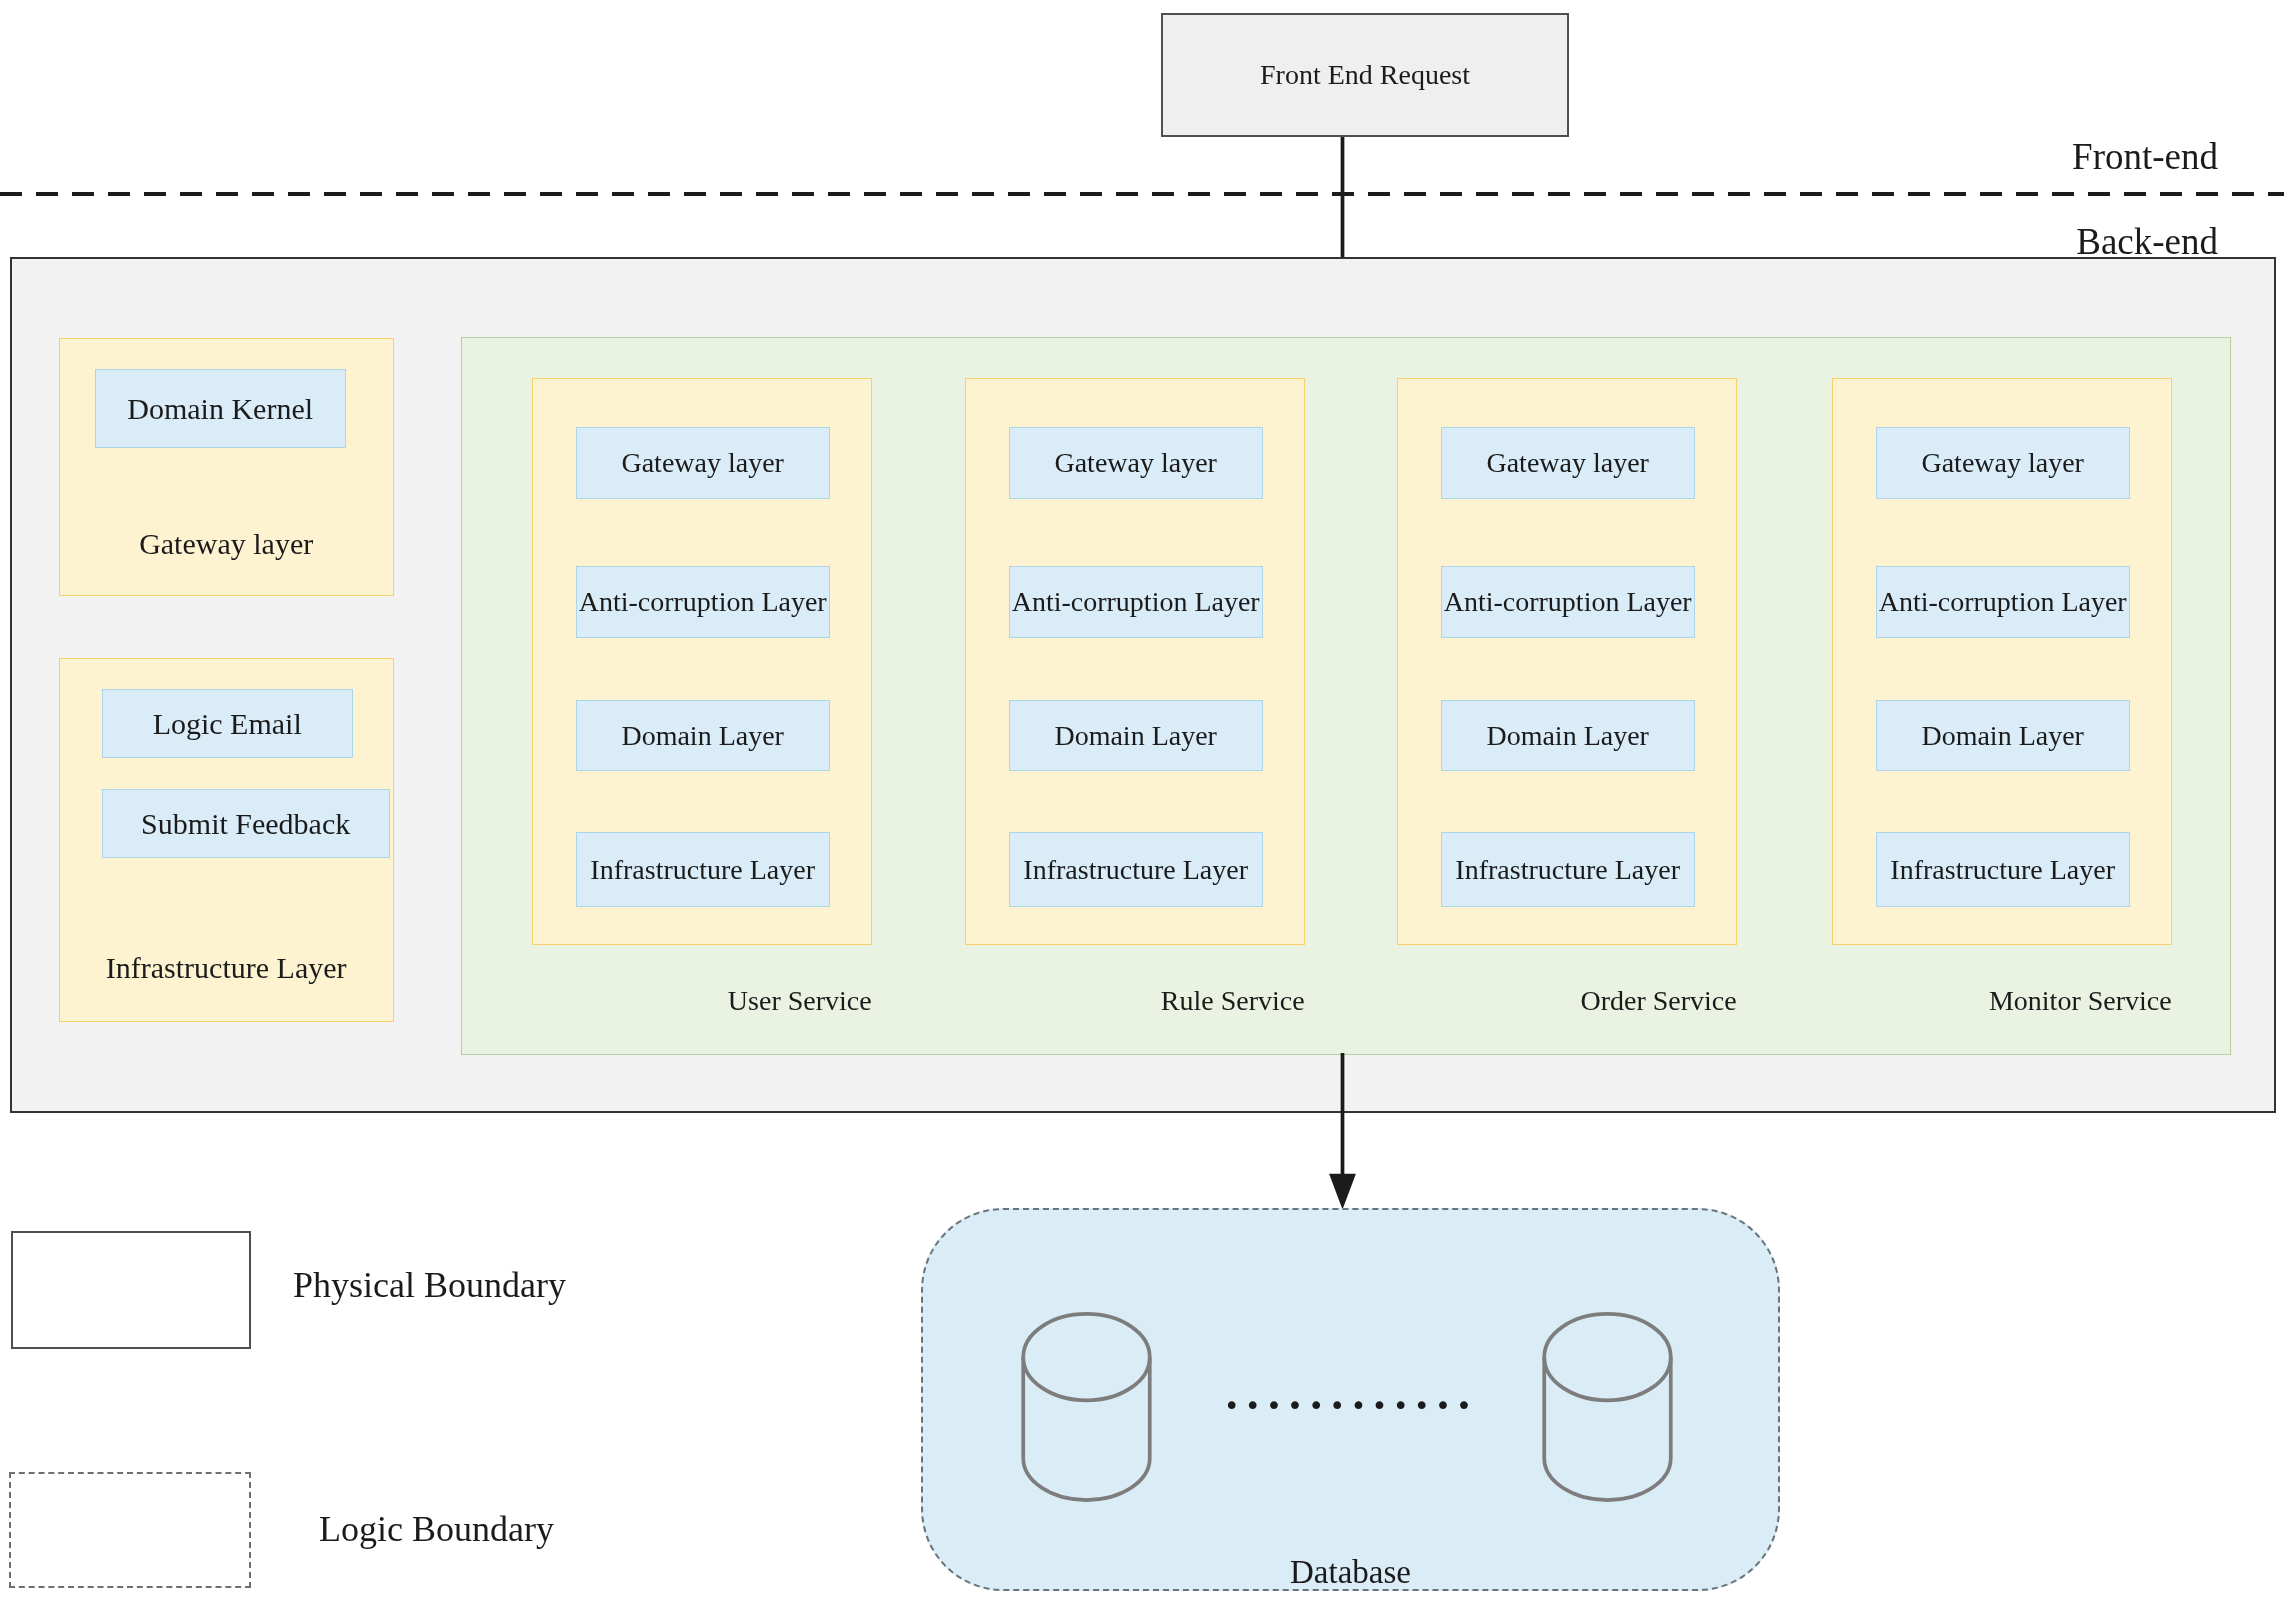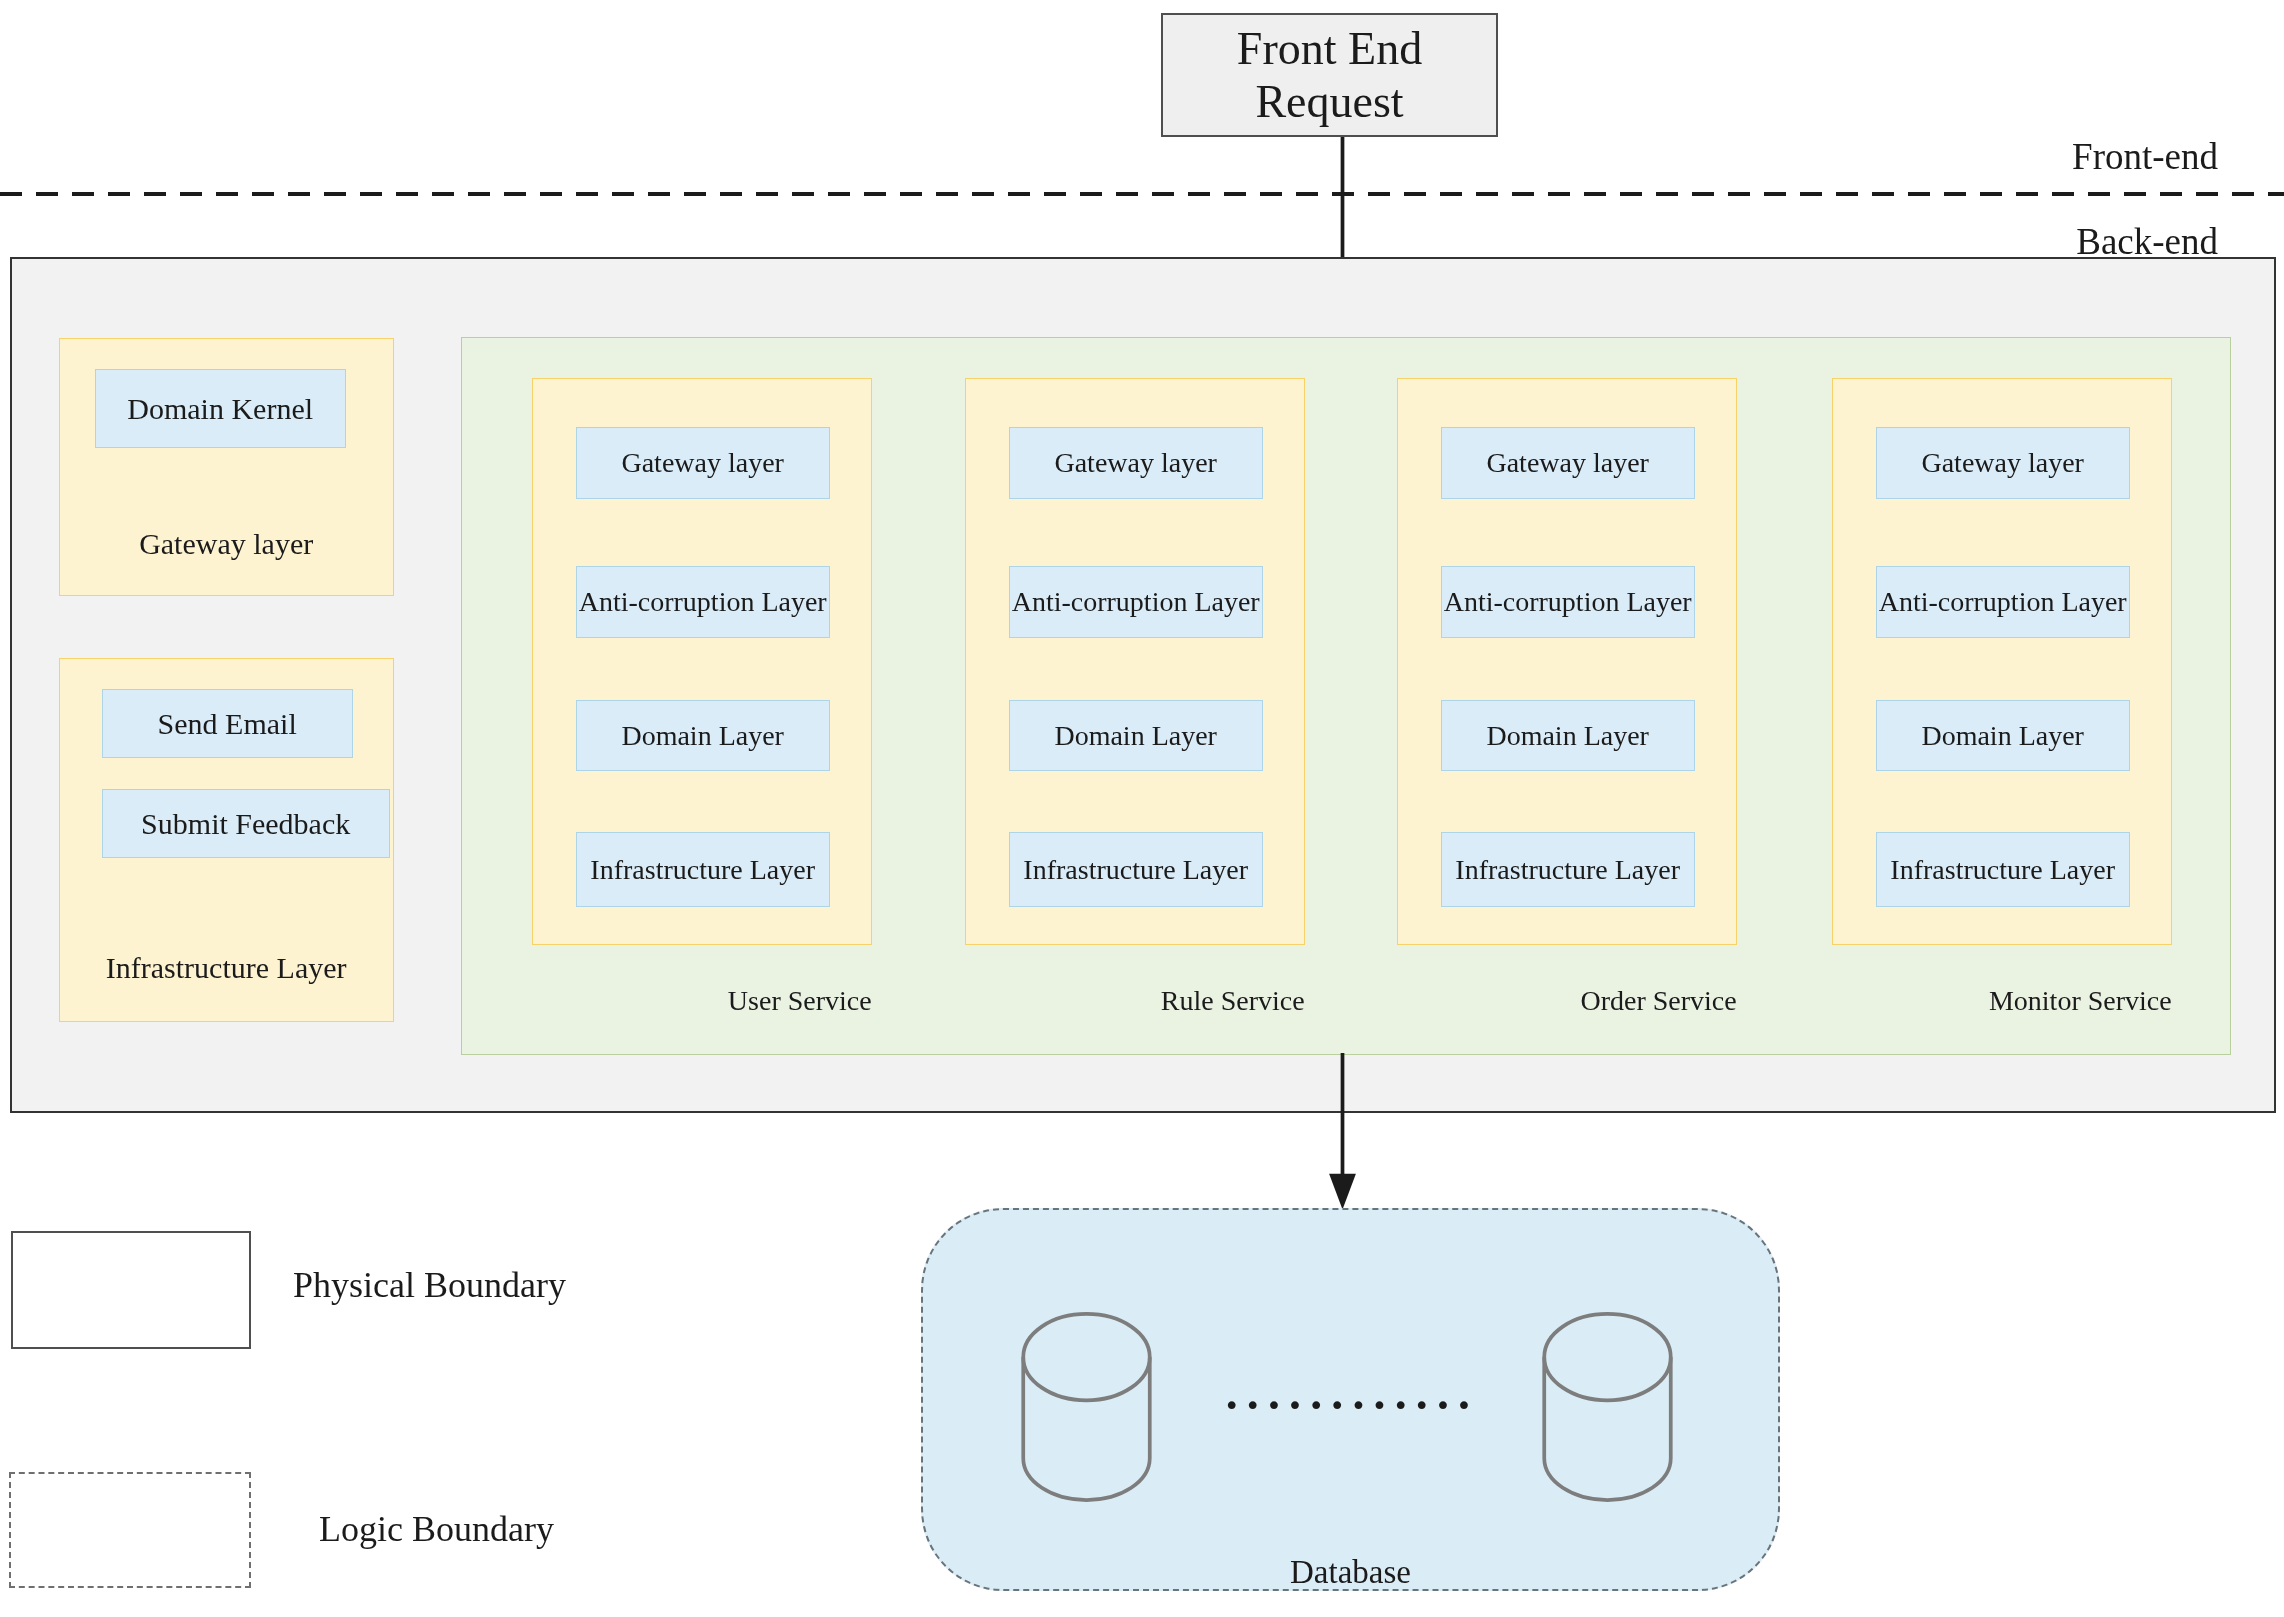--- a/index.html
+++ b/index.html
@@ -19,24 +19,24 @@
     background:#ffffff;
     font-family:"Liberation Serif","DejaVu Serif",serif;
     color:var(--text-color);
     overflow:hidden;
   }
   .abs{position:absolute;}
   .center-flex{display:flex;align-items:center;justify-content:center;text-align:center;}
 
   
   .fer-box{
-    left:1161px; top:13.4px; width:337px; height:124px;
+    left:1161px; top:13.4px; width:408px; height:124px;
     background:var(--request-fill);
     border:2.2px solid var(--request-border);
-    font-size:46px;
+    font-size:28px;
   }
 
   
   .sep-line{
     left:0; top:192px; width:2284px; height:3.7px;
     background:repeating-linear-gradient(90deg,
       var(--line-color) 0 22.4px, transparent 22.4px 36px);
   }
   .boundary-label{ width:205px; text-align:right; font-size:37px; line-height:42px;}
   .lbl-front{ left:2013px; top:136px; }
@@ -131,21 +131,21 @@
 <div class="abs boundary-label lbl-back">Back-end</div>
 
 <div class="abs backend-box">
 
   <div class="abs yellow-box gateway-group">
     <div class="abs blue-box domain-kernel center-flex">Domain Kernel</div>
     <div class="abs group-caption">Gateway layer</div>
   </div>
 
   <div class="abs yellow-box infra-group">
-    <div class="abs blue-box item0 center-flex">Send Email</div>
+    <div class="abs blue-box item0 center-flex">Logic Email</div>
     <div class="abs blue-box item1 center-flex">Submit Feedback</div>
     <div class="abs group-caption">Infrastructure Layer</div>
   </div>
 
   <div class="abs green-box">
 
     <div class="abs yellow-box service-col col0">
       <div class="abs blue-box layer-box layer0 center-flex">Gateway layer</div>
       <div class="abs blue-box layer-box layer1 center-flex">Anti-corruption Layer</div>
       <div class="abs blue-box layer-box layer2 center-flex">Domain Layer</div>

